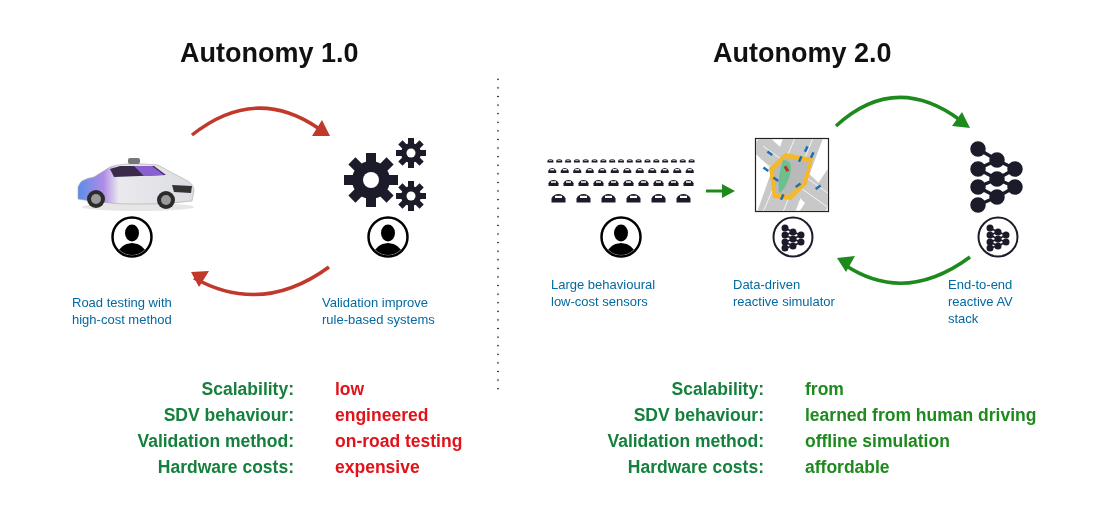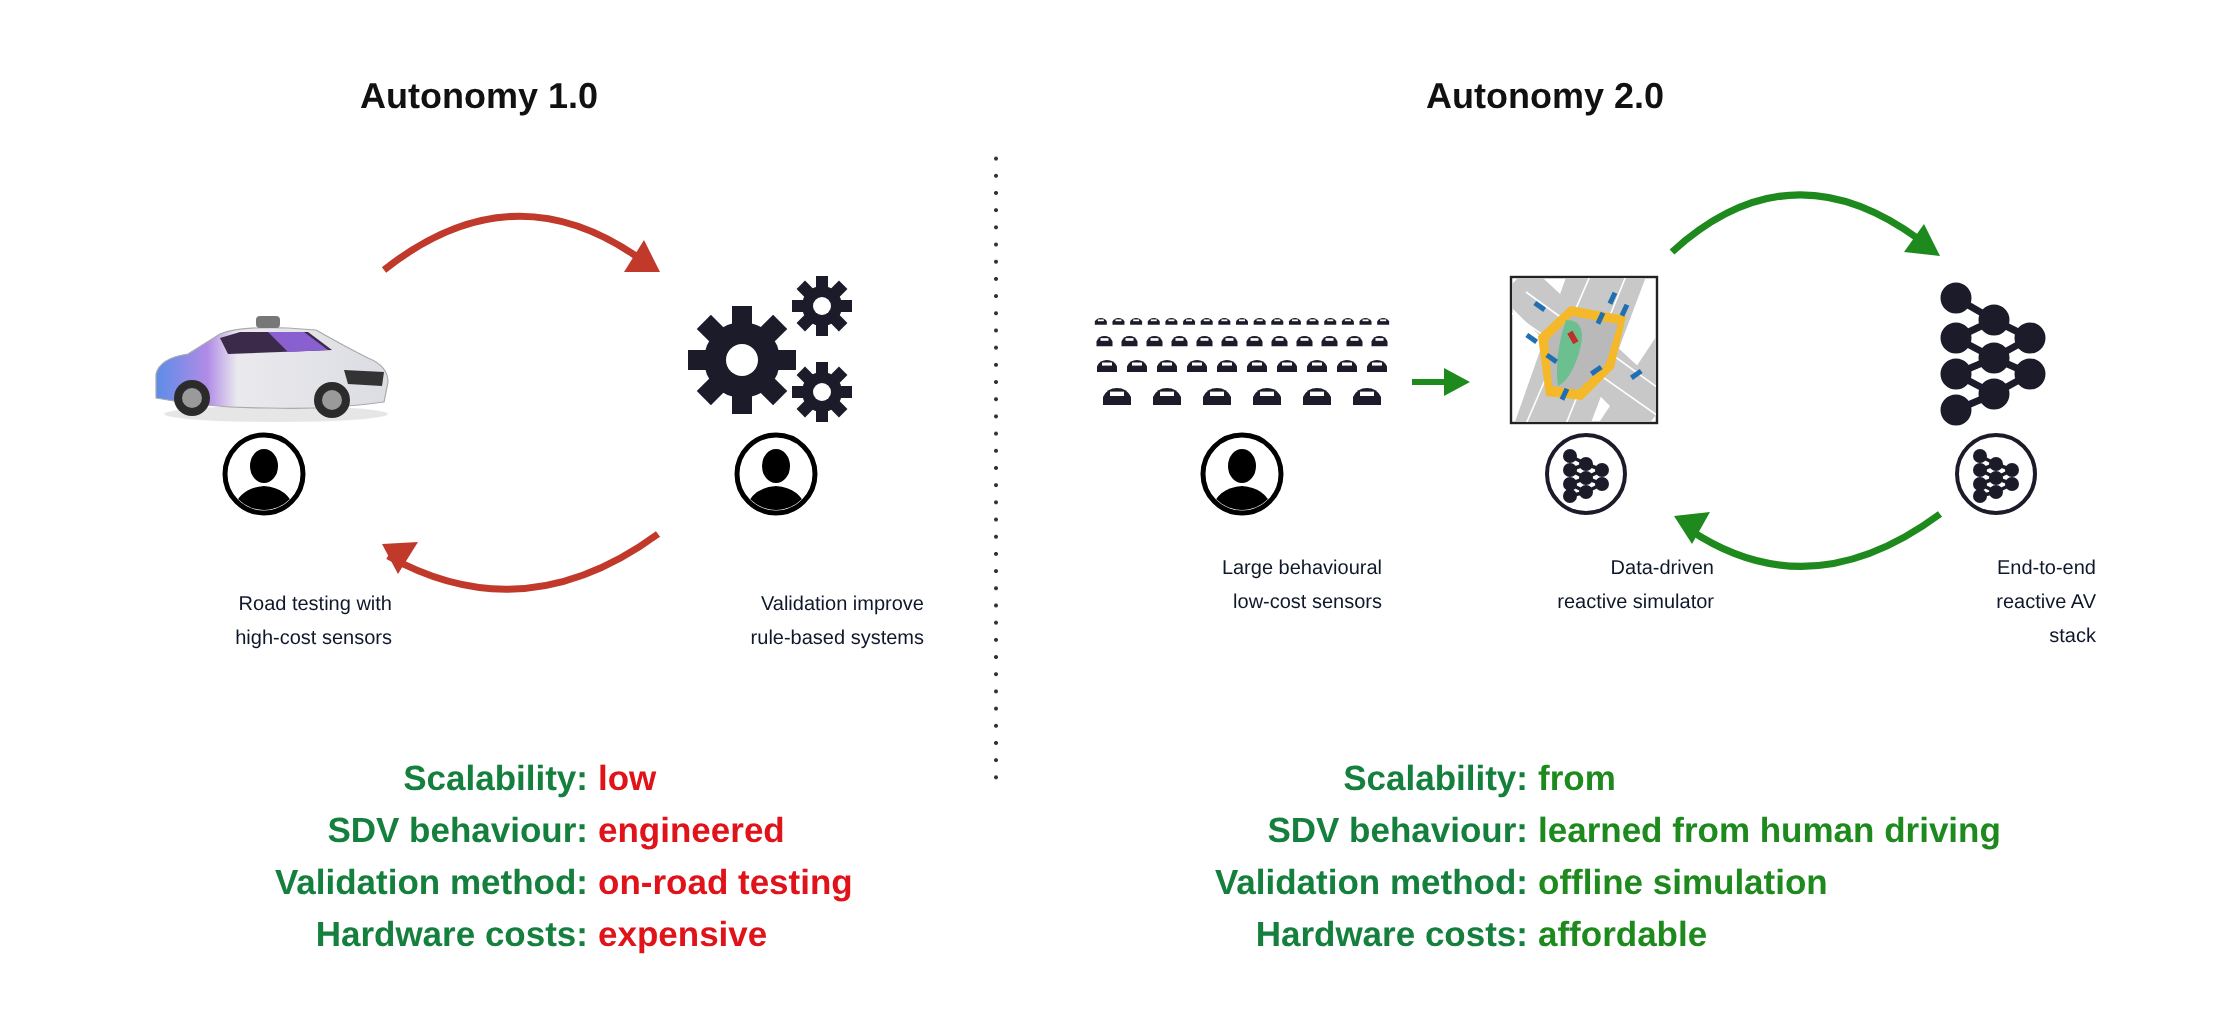--- a/index.html
+++ b/index.html
@@ -1,24 +1,24 @@
 <!DOCTYPE html>
 <html><head>
 <meta charset="utf-8">
 <style>
   html, body { margin: 0; padding: 0; background: #ffffff; }
   body { width: 1111px; height: 509px; position: relative; overflow: hidden;
          font-family: "Liberation Sans", "DejaVu Sans", sans-serif; color: #111; }
   .abs { position: absolute; }
-  .title { font-weight: bold; font-size: 18px; color: #111; white-space: nowrap; }
-  .caption { font-size: 10px; line-height: 17px; text-align: right; color: #0f172a; white-space: nowrap; }
+  .title { font-weight: bold; font-size: 27px; color: #111; white-space: nowrap; }
+  .caption { font-size: 13px; line-height: 17px; text-align: left; color: #0369a1; white-space: nowrap; }
   .props { font-weight: bold; font-size: 17.5px; line-height: 26px; white-space: nowrap; }
   .props .row { display: flex; }
   .props .k { text-align: right; color: #15803d; }
-  .props .v { padding-left: 5px; }
+  .props .v { padding-left: 5px; margin-left: 36px; }
   .props.left .k { width: 190px; }
   .props.right .k { width: 179px; }
   .v.bad { color: #e0131a; }
   .v.good { color: #1e8a1e; }
   svg { overflow: visible; }
   .divider { position: absolute; left: 497px; top: 75px; width: 2px; height: 318px;
              background-image: radial-gradient(circle, #333 0.9px, transparent 1.1px);
              background-size: 2px 8.6px; background-repeat: repeat-y; }
 </style>
 </head>
@@ -79,21 +79,21 @@
         <circle cx="21" cy="21" r="18"></circle>
       </clipPath>
     <g clip-path="url(#pc1)" fill="#000">
       <ellipse cx="21" cy="17" rx="7" ry="8.5"></ellipse>
       <path d="M5,42 Q7,28 21,27 Q35,28 37,42 Z"></path>
     </g>
   </svg>
 </div>
 <div class="abs caption" style="left:72px; top:294px; width:124px;">
   <div>Road testing with</div>
-  <div>high-cost sensors</div>
+  <div>high-cost method</div>
 </div>
 
 <div class="abs" style="left:343px; top:137px; width:84px; height:76px;">
   <svg width="84" height="76" viewBox="0 0 84 76">
     <g fill="#1c1b2a">
       <g transform="translate(28,43)">
         <circle r="19"></circle>
         <g>
           <rect x="-5" y="-27" width="10" height="12"></rect>
           <rect x="-5" y="15" width="10" height="12"></rect>

